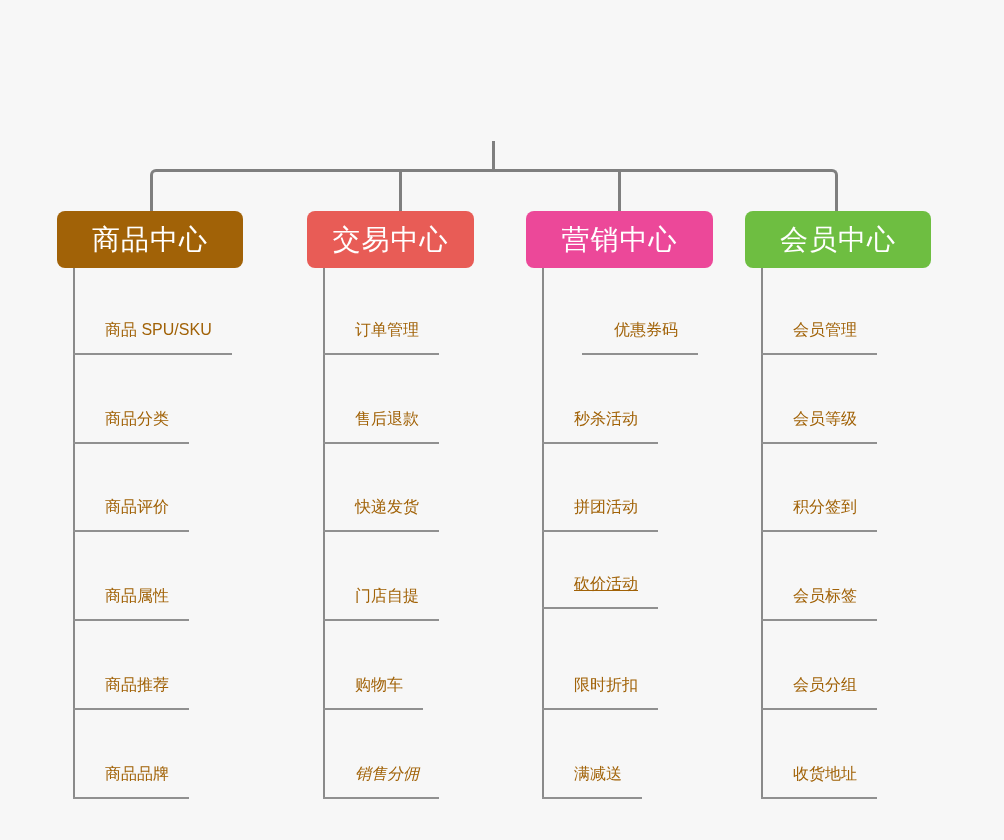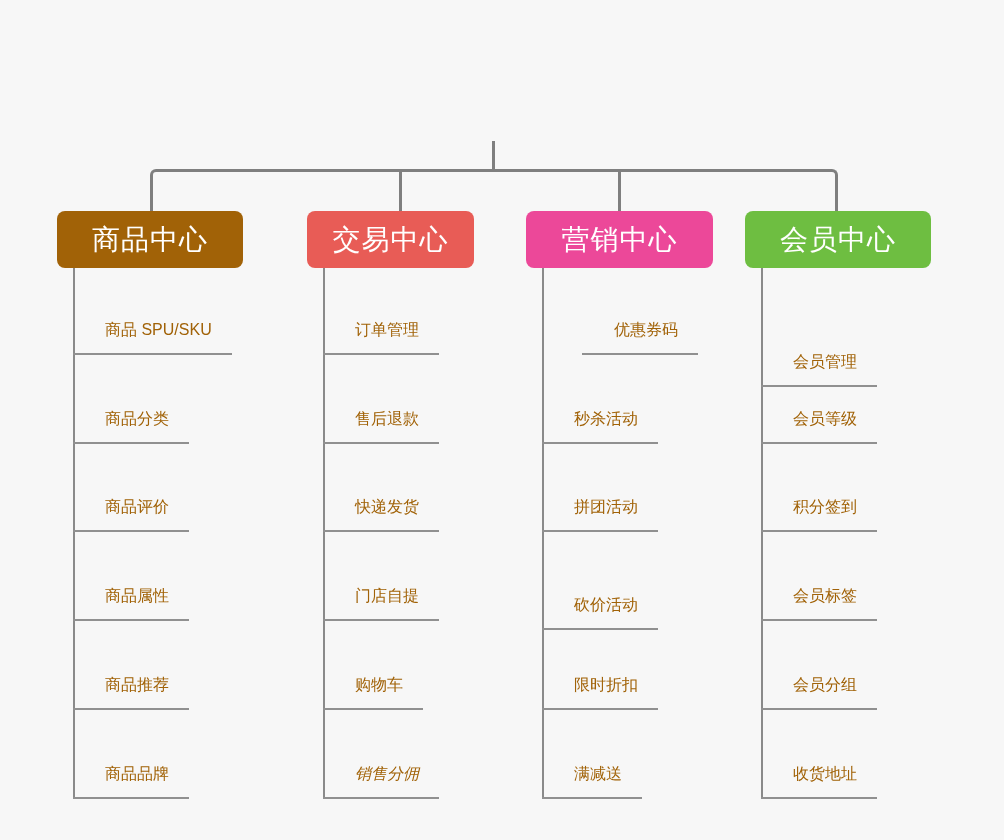--- a/index.html
+++ b/index.html
@@ -96,26 +96,26 @@
       <div class="leaf" style="left: 323px; top: 403.7px;">售后退款</div>
       <div class="leaf" style="left: 323px; top: 492.4px;">快递发货</div>
       <div class="leaf" style="left: 323px; top: 581.1px;">门店自提</div>
       <div class="leaf" style="left: 323px; top: 669.8px;">购物车</div>
       <div class="leaf" style="left: 323px; top: 758.5px; font-style: italic;">销售分佣</div>
       <div class="branch-header" style="left: 526px; width: 187px; background: #ec4899;">营销中心</div>
       <div class="branch-vline" style="left: 542px; top: 268px; height: 530.5px;"></div>
       <div class="leaf" style="left: 542px; top: 315px; margin-left: 40px;">优惠券码</div>
       <div class="leaf" style="left: 542px; top: 403.7px;">秒杀活动</div>
       <div class="leaf" style="left: 542px; top: 492.4px;">拼团活动</div>
-      <div class="leaf" style="left: 542px; top: 590px;">砍价活动</div>
+      <div class="leaf" style="left: 542px; top: 569px; text-decoration: underline;">砍价活动</div>
       <div class="leaf" style="left: 542px; top: 669.8px;">限时折扣</div>
       <div class="leaf" style="left: 542px; top: 758.5px;">满减送</div>
       <div class="branch-header" style="left: 745px; width: 186px; background: rgb(110, 190, 65);">会员中心</div>
       <div class="branch-vline" style="left: 761px; top: 268px; height: 530.5px;"></div>
-      <div class="leaf" style="left: 761px; top: 315px; margin-top: 32px;">会员管理</div>
+      <div class="leaf" style="left: 761px; top: 315px;">会员管理</div>
       <div class="leaf" style="left: 761px; top: 403.7px;">会员等级</div>
       <div class="leaf" style="left: 761px; top: 492.4px;">积分签到</div>
       <div class="leaf" style="left: 761px; top: 581.1px;">会员标签</div>
       <div class="leaf" style="left: 761px; top: 669.8px;">会员分组</div>
       <div class="leaf" style="left: 761px; top: 758.5px; text-align: center;">收货地址</div>
     </div>
 
 </div>
 
 </body></html>

